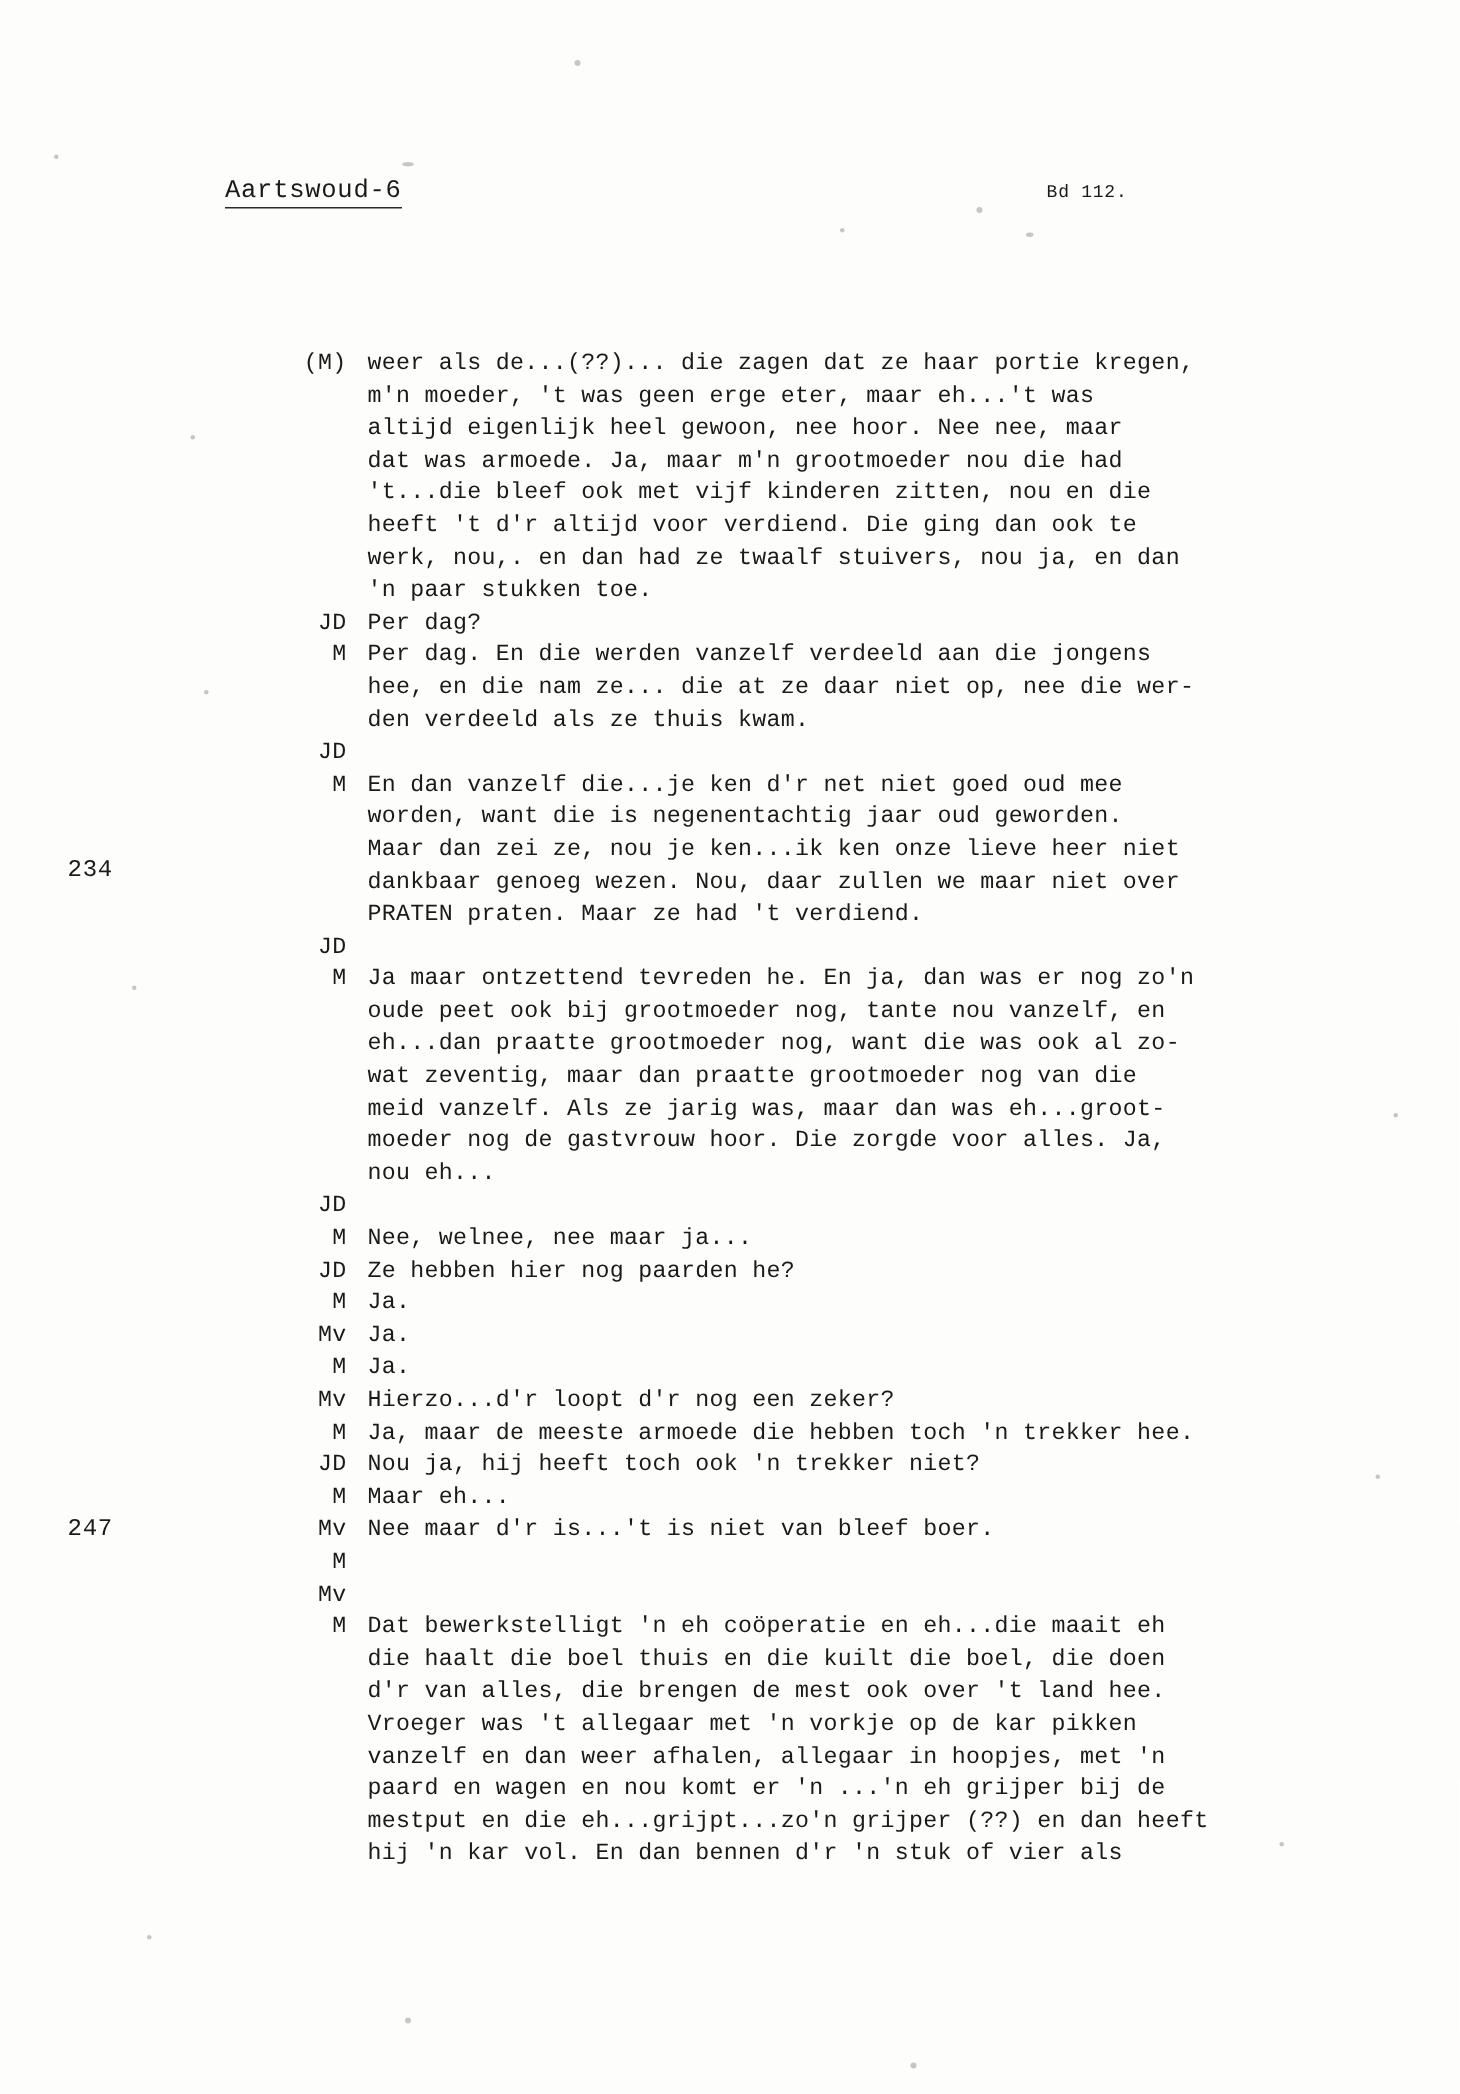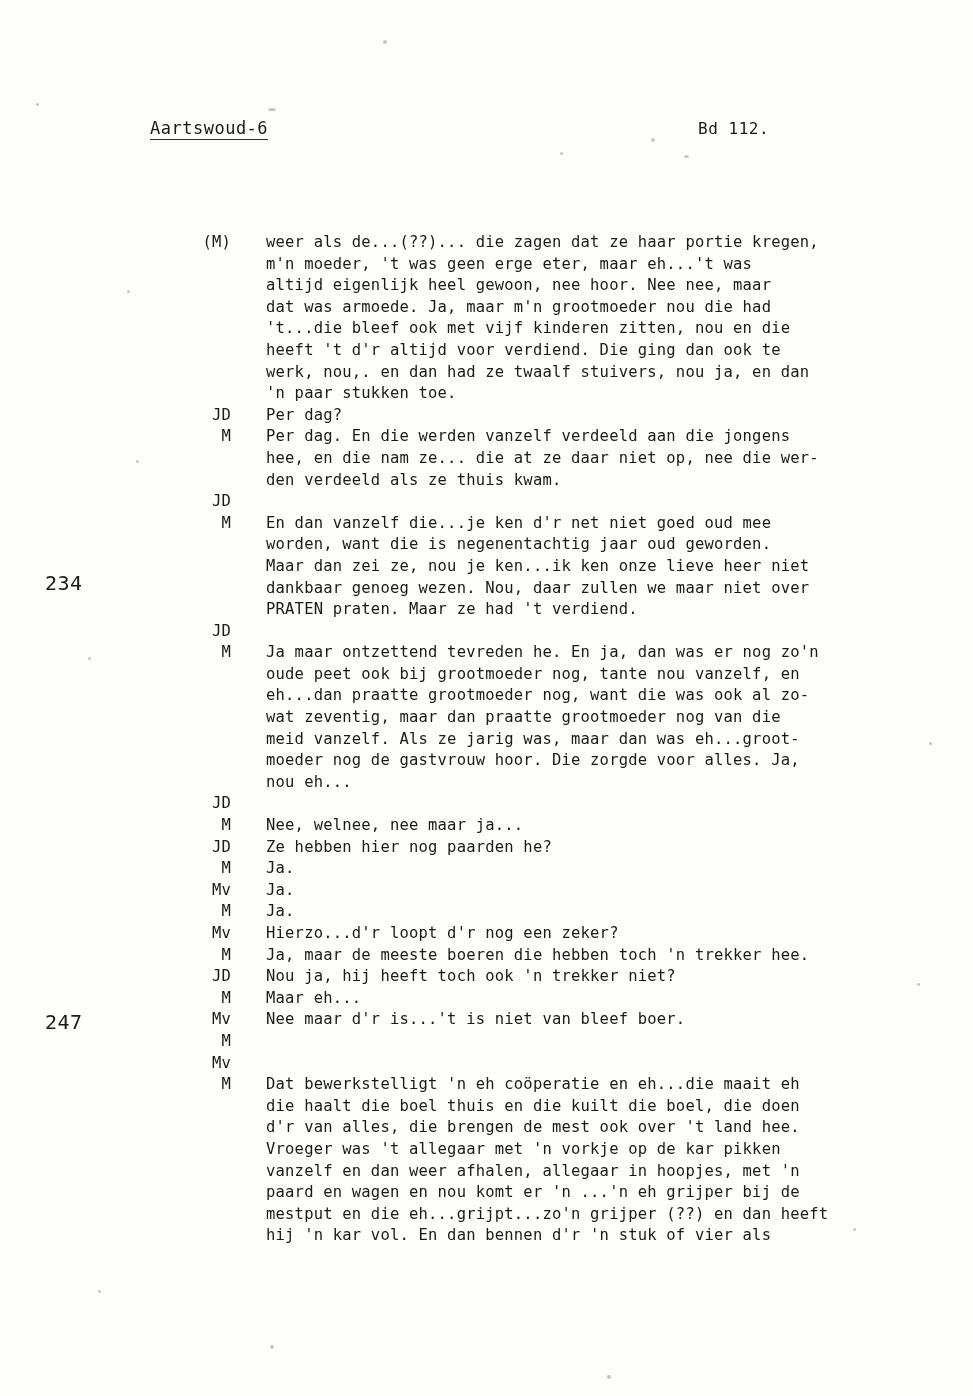--- a/index.html
+++ b/index.html
@@ -12,20 +12,21 @@
     height: 1396px;
     position: relative;
     overflow: hidden;
     font-family: "DejaVu Sans Mono", "Liberation Mono", monospace;
     color: #1a1a1a;
   }
   .page {
     position: absolute;
     inset: 0;
     background: #fdfdfb;
+    font-family: Liberation Mono, monospace;
   }
   
   .speck {
     position: absolute;
     background: #9a9a93;
     border-radius: 50%;
     opacity: .55;
   }
   .header {
     position: absolute;
@@ -35,21 +36,21 @@
     display: flex;
     align-items: baseline;
   }
   .header .doc-id {
     font-size: 17px;
     letter-spacing: .5px;
     border-bottom: 1px solid #2a2a2a;
     padding-bottom: 1px;
   }
   .header .doc-ref {
-    font-size: 16px;
+    font-size: 12px;
     letter-spacing: .5px;
     margin-left: 430px;
   }
   .transcript {
     position: absolute;
     top: 232px;
     left: 163px;
     width: 800px;
   }
   .line {
@@ -63,26 +64,25 @@
     width: 82px;
     min-width: 82px;
     text-align: right;
     padding-right: 14px;
     box-sizing: border-box;
     white-space: pre;
   }
   .utterance {
     white-space: pre-wrap;
     flex: 1;
-    margin-left: 21px;
   }
   .margin-num {
     position: absolute;
     left: 45px;
-    font-size: 20px;
+    font-size: 16px;
     letter-spacing: .5px;
   }
 </style>
 </head>
 <body>
 
 <div class="page">
 
   <div class="speck" style="left:383px;top:40px;width:4px;height:4px;"></div>
   <div class="speck" style="left:36px;top:103px;width:3px;height:3px;"></div>
@@ -178,21 +178,21 @@
       <div class="line">
         <div class="speaker">M</div>
         <div class="utterance">Ja.</div>
       </div>
       <div class="line">
         <div class="speaker">Mv</div>
         <div class="utterance">Hierzo...d'r loopt d'r nog een zeker?</div>
       </div>
       <div class="line">
         <div class="speaker">M</div>
-        <div class="utterance">Ja, maar de meeste boeren die hebben toch 'n trekker hee.</div>
+        <div class="utterance">Ja, maar de meeste armoede die hebben toch 'n trekker hee.</div>
       </div>
       <div class="line">
         <div class="speaker">JD</div>
         <div class="utterance">Nou ja, hij heeft toch ook 'n trekker niet?</div>
       </div>
       <div class="line">
         <div class="speaker">M</div>
         <div class="utterance">Maar eh...</div>
       </div>
       <div class="line">

